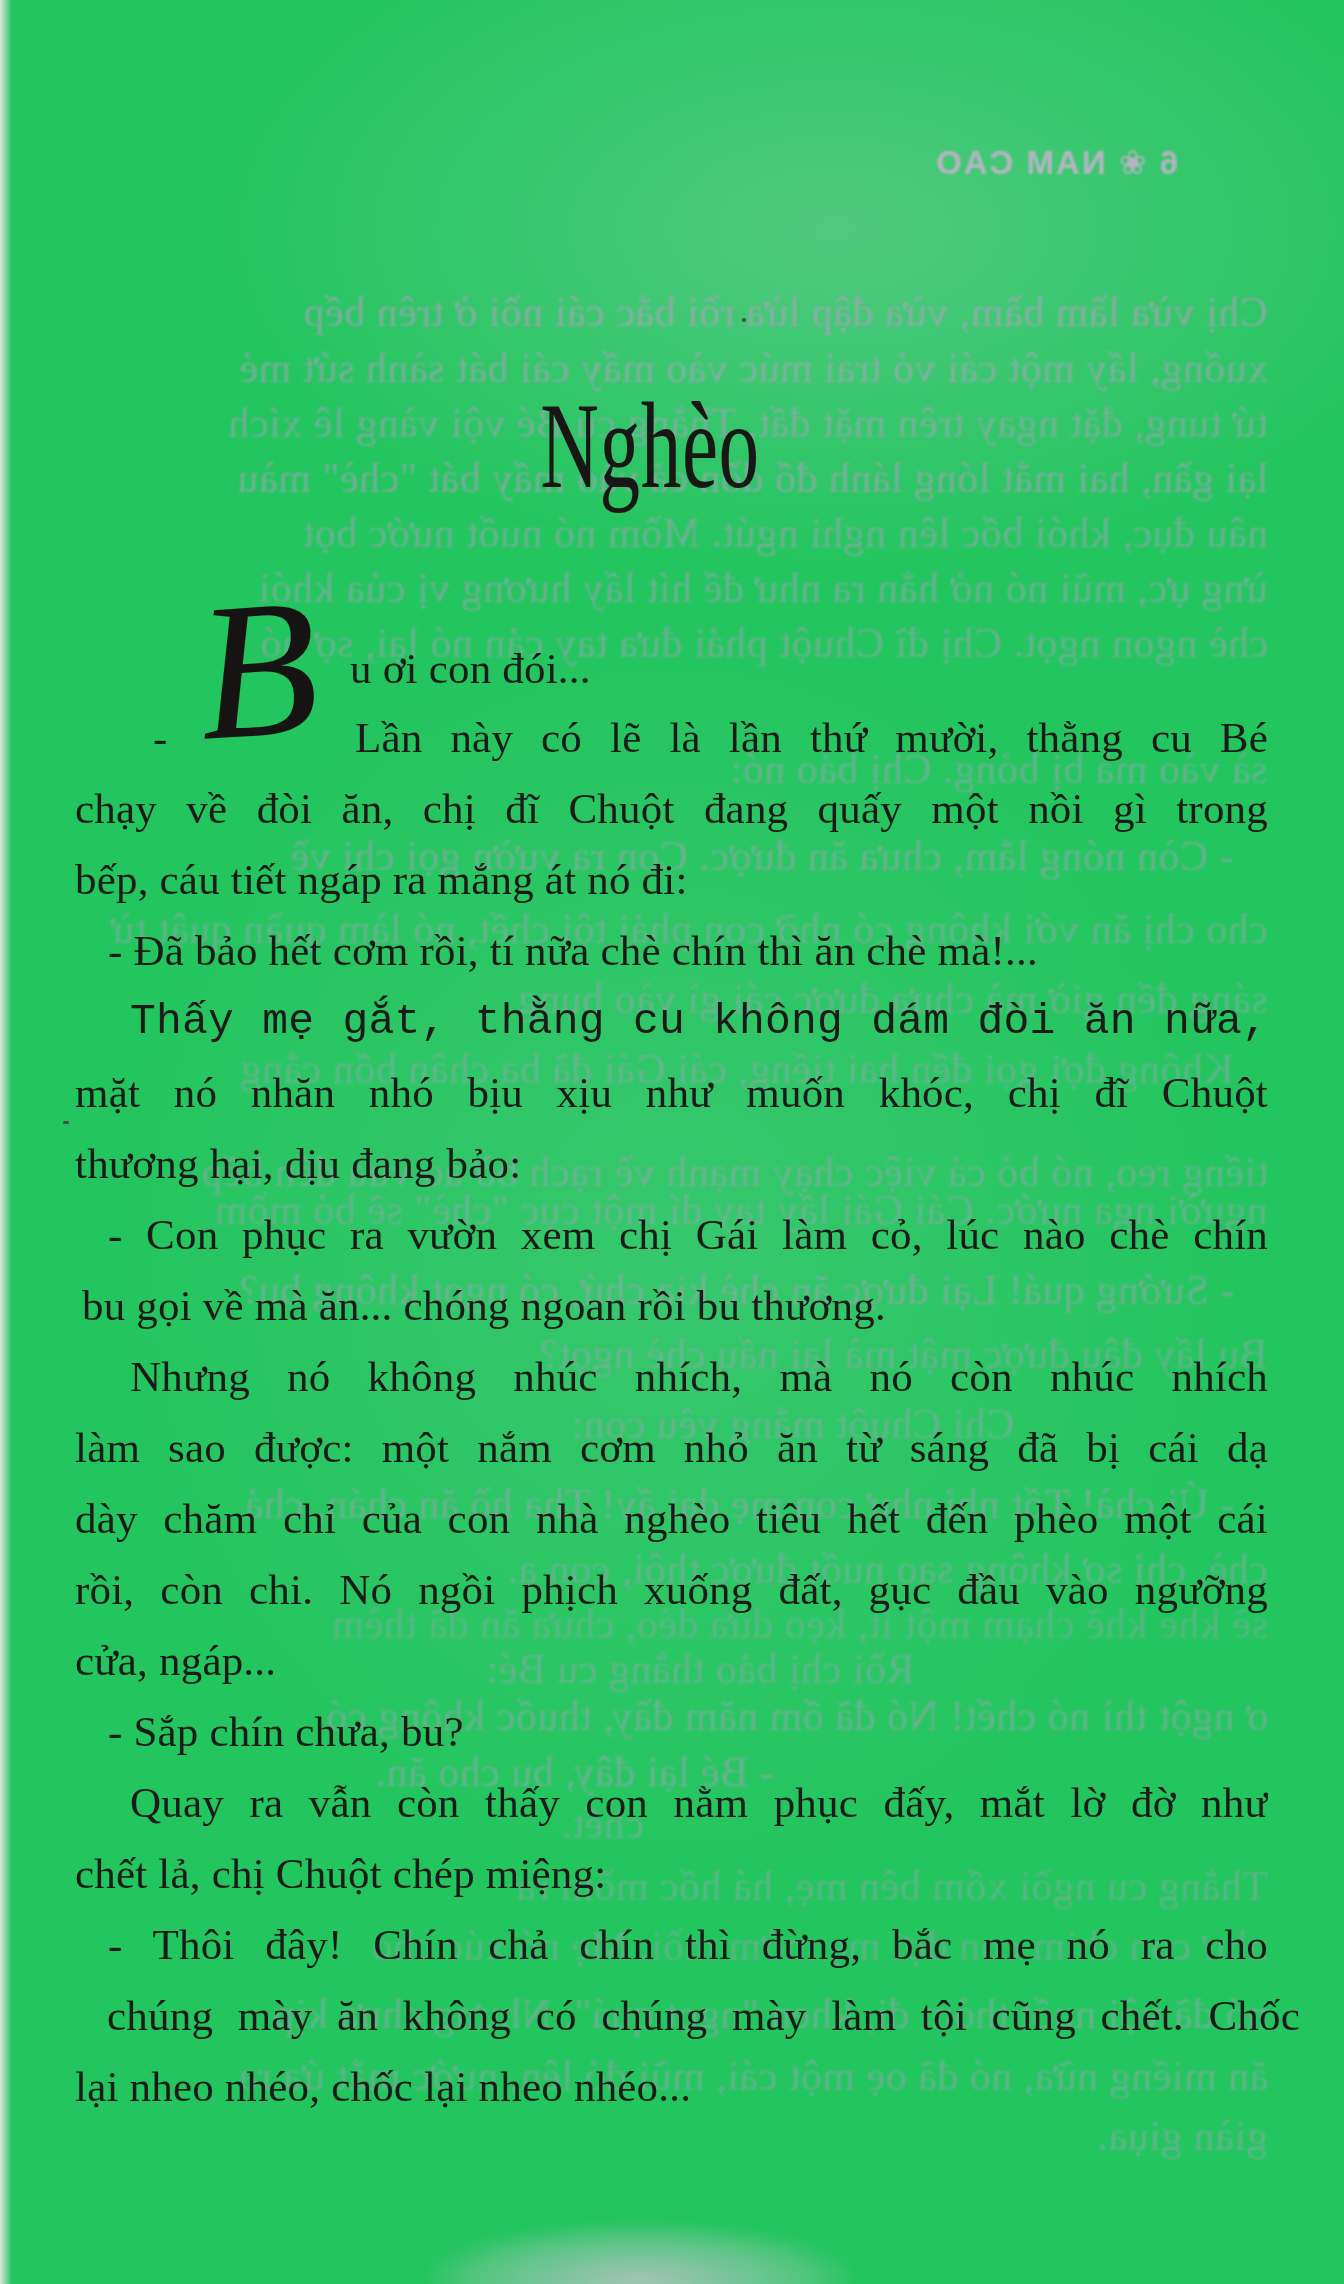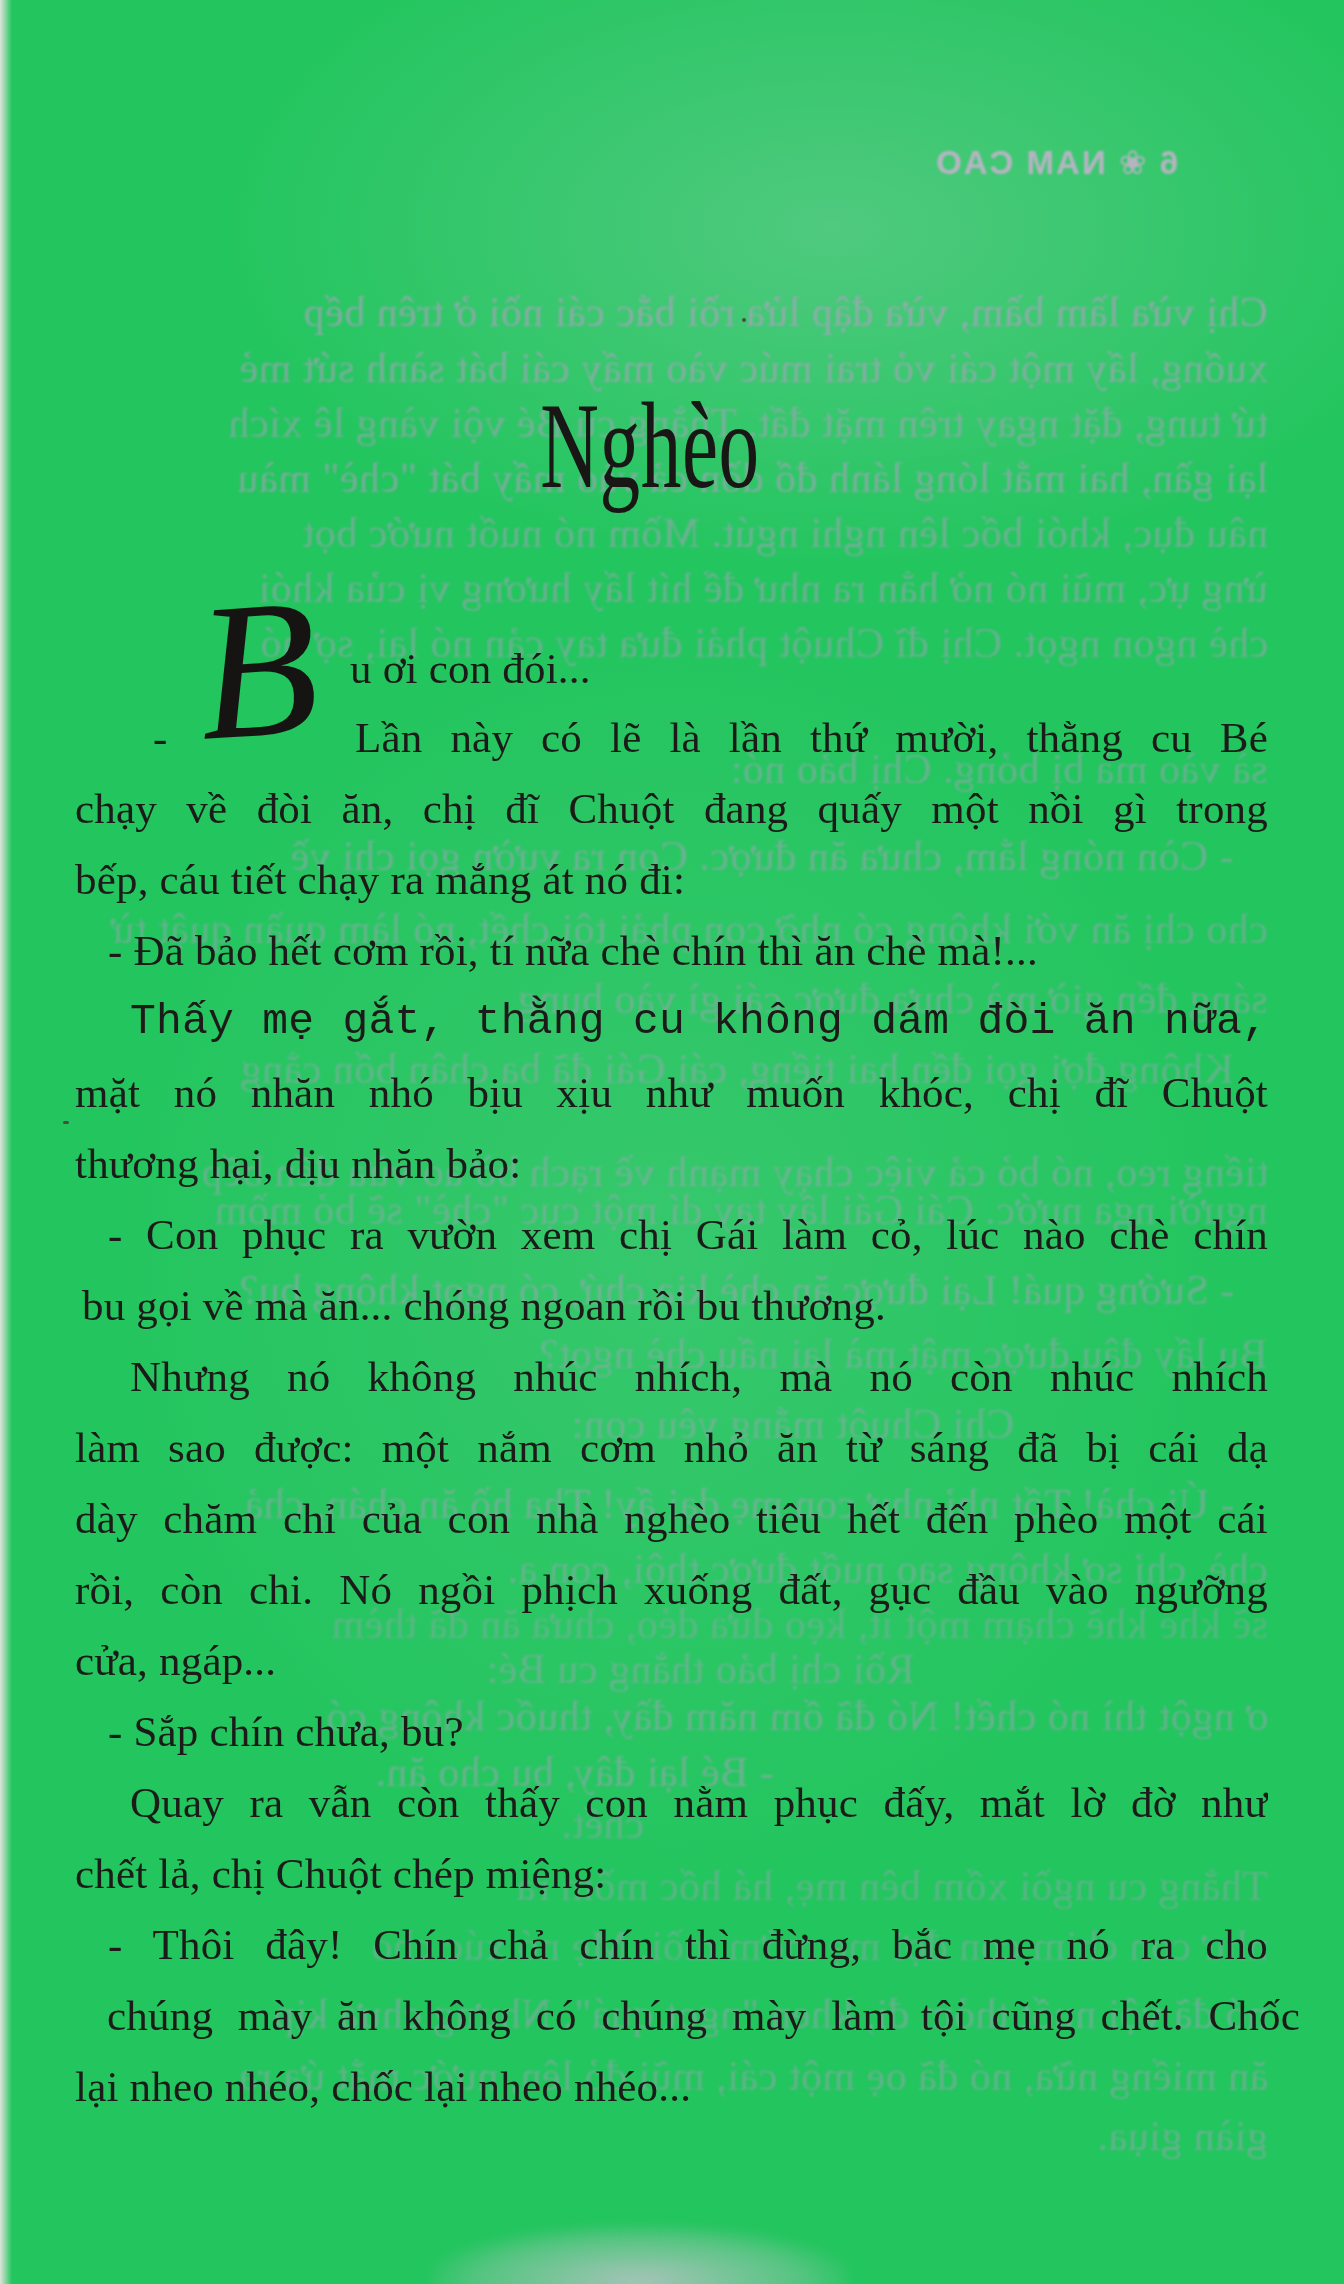--- a/index.html
+++ b/index.html
@@ -142,25 +142,25 @@
 
   <span class="drop-cap-dash" style="left:153px;top:702px;">-</span>
 
   <span class="drop-cap" style="left:198px;top:572px;">B</span>
 
   <div id="body-text">
 
   <div class="text-line nojust" style="left: 350px; top: 633px;">u ơi con đói...</div>
       <div class="text-line just" style="left: 355px; top: 702px; width: 913px;">Lần này có lẽ là lần thứ mười, thằng cu Bé</div>
       <div class="text-line just" style="left: 75px; top: 773px; width: 1193px;">chạy về đòi ăn, chị đĩ Chuột đang quấy một nồi gì trong</div>
-      <div class="text-line nojust" style="left: 75px; top: 844px;">bếp, cáu tiết chạy ra mắng át nó đi:</div>
+      <div class="text-line nojust" style="left: 75px; top: 844px;">bếp, cáu tiết ngáp ra mắng át nó đi:</div>
       <div class="text-line nojust" style="left: 108px; top: 915px;">- Đã bảo hết cơm rồi, tí nữa chè chín thì ăn chè mà!...</div>
       <div class="text-line just" style="left: 130px; top: 986px; width: 1138px; font-family: Liberation Mono, monospace;">Thấy mẹ gắt, thằng cu không dám đòi ăn nữa, nhưng</div>
       <div class="text-line just" style="left: 75px; top: 1057px; width: 1193px; font-family: Liberation Serif, serif;">mặt nó nhăn nhó bịu xịu như muốn khóc, chị đĩ Chuột</div>
-      <div class="text-line nojust" style="left: 75px; top: 1128px;">thương hại, dịu nhăn bảo:</div>
+      <div class="text-line nojust" style="left: 75px; top: 1128px;">thương hại, dịu đang bảo:</div>
       <div class="text-line just" style="left: 108px; top: 1199px; width: 1160px;">- Con phục ra vườn xem chị Gái làm cỏ, lúc nào chè chín</div>
       <div class="text-line nojust" style="left: 82px; top: 1270px; text-align: right;">bu gọi về mà ăn... chóng ngoan rồi bu thương.</div>
       <div class="text-line just" style="left: 130px; top: 1341px; width: 1138px;">Nhưng nó không nhúc nhích, mà nó còn nhúc nhích</div>
       <div class="text-line just" style="left: 75px; top: 1412px; width: 1193px;">làm sao được: một nắm cơm nhỏ ăn từ sáng đã bị cái dạ</div>
       <div class="text-line just" style="left: 75px; top: 1483px; width: 1193px;">dày chăm chỉ của con nhà nghèo tiêu hết đến phèo một cái</div>
       <div class="text-line just" style="left: 75px; top: 1554px; width: 1193px;">rồi, còn chi. Nó ngồi phịch xuống đất, gục đầu vào ngưỡng</div>
       <div class="text-line nojust" style="left: 75px; top: 1625px;">cửa, ngáp...</div>
       <div class="text-line nojust" style="left: 108px; top: 1696px;">- Sắp chín chưa, bu?</div>
       <div class="text-line just" style="left: 130px; top: 1767px; width: 1138px;">Quay ra vẫn còn thấy con nằm phục đấy, mắt lờ đờ như</div>
       <div class="text-line nojust" style="left: 75px; top: 1838px;">chết lả, chị Chuột chép miệng:</div>

